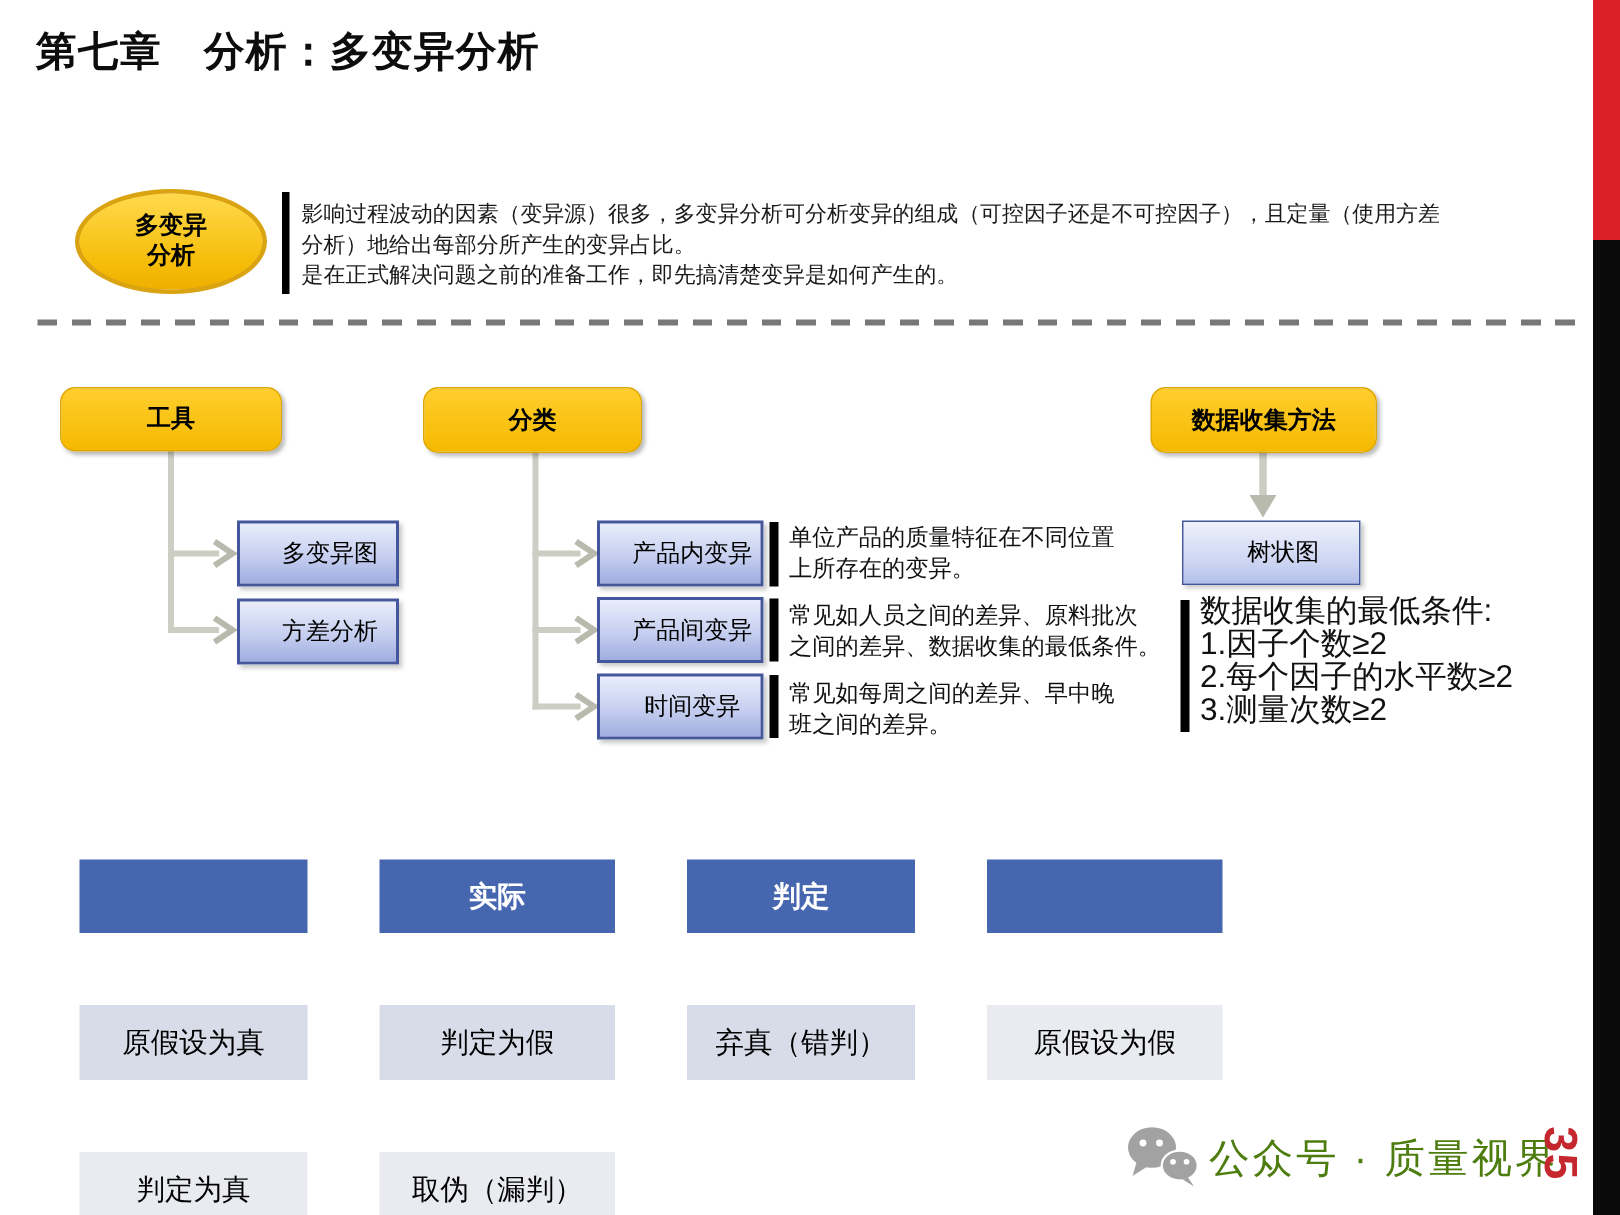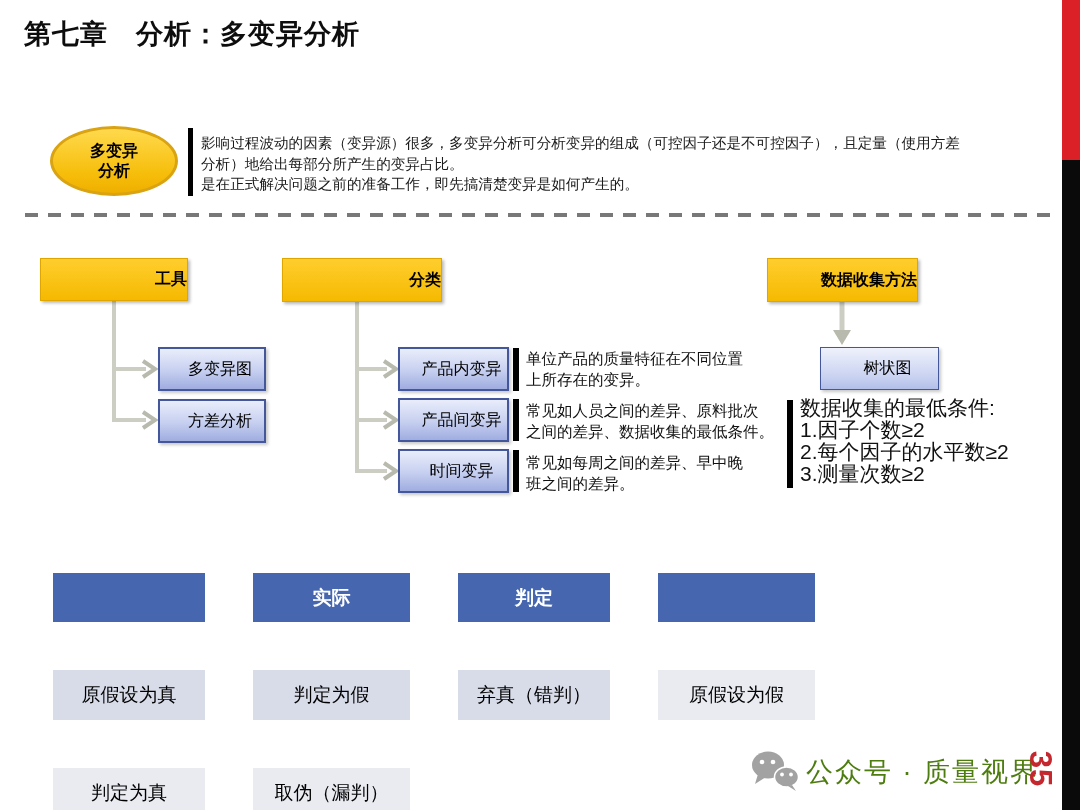--- a/index.html
+++ b/index.html
@@ -23,27 +23,27 @@
            font-size:16px;font-weight:bold;line-height:1.25;color:#000;}
   .intro-bar{left:188px;top:128px;width:5px;height:68px;background:#000;}
   .intro-text{left:201px;top:133px;width:872px;font-size:14.6px;line-height:20.5px;color:#1a1a1a;}
 
   .dashed{left:25px;top:213px;width:1032px;height:4px;
           background:repeating-linear-gradient(90deg,#787878 0 13px,transparent 13px 23px);}
 
   
   .ybox{background:linear-gradient(180deg,#FFCE2E 0%,#F5B900 100%);
         border:1px solid #DFA600;box-shadow:2px 2px 3px rgba(0,0,0,.28);
-        display:flex;align-items:center;justify-content:flex-end;
-        font-size:16px;font-weight:bold;color:#000;box-sizing:border-box;border-radius:0;}
+        display:flex;align-items:center;justify-content:center;
+        font-size:16px;font-weight:bold;color:#000;box-sizing:border-box;border-radius:10px;}
   .bbox{background:linear-gradient(180deg,#E9EDFB 0%,#C6CFF0 55%,#9FADE0 100%);
         border:2px solid #44579B;box-shadow:2px 2px 3px rgba(0,0,0,.22);
         display:flex;align-items:center;justify-content:center;
         font-size:16px;color:#000;box-sizing:border-box;padding-left:16px;}
-  .bbox.light{background:linear-gradient(180deg,#EFF2FC 0%,#C9D2F1 70%,#B3BFE9 100%);border-width:1.5px;margin-left:32px;}
+  .bbox.light{background:linear-gradient(180deg,#EFF2FC 0%,#C9D2F1 70%,#B3BFE9 100%);border-width:1.5px;}
 
   .vbar{width:6px;background:#000;}
   .desc{font-size:15.5px;line-height:21px;color:#111;}
   .note{font-size:21px;line-height:22px;color:#111;}
 
   svg.connectors{left:0;top:0;width:1080px;height:810px;pointer-events:none;}
 
   
   .err-table{left:53px;top:573px;display:grid;
              grid-template-columns:152px 157px 152px 157px;
@@ -99,21 +99,21 @@
 <div class="abs ybox" style="left:40px;top:258px;width:148px;height:43px">
   <span>工具</span>
 </div>
 <div class="abs bbox" style="left:158px;top:347px;width:108px;height:44px">
   <span>多变异图</span>
 </div>
 <div class="abs bbox" style="left:158px;top:399px;width:108px;height:44px">
   <span>方差分析</span>
 </div>
 
-<div class="abs ybox" style="left:282px;top:258px;width:160px;height:44px">
+<div class="abs ybox" style="left:282px;top:258px;width:146px;height:44px">
   <span>分类</span>
 </div>
 <div class="abs bbox" style="left:398px;top:347px;width:111px;height:44px">
   <span>产品内变异</span>
 </div>
 <div class="abs bbox" style="left:398px;top:398px;width:111px;height:44px">
   <span>产品间变异</span>
 </div>
 <div class="abs bbox" style="left:398px;top:449px;width:111px;height:44px">
   <span>时间变异</span>

